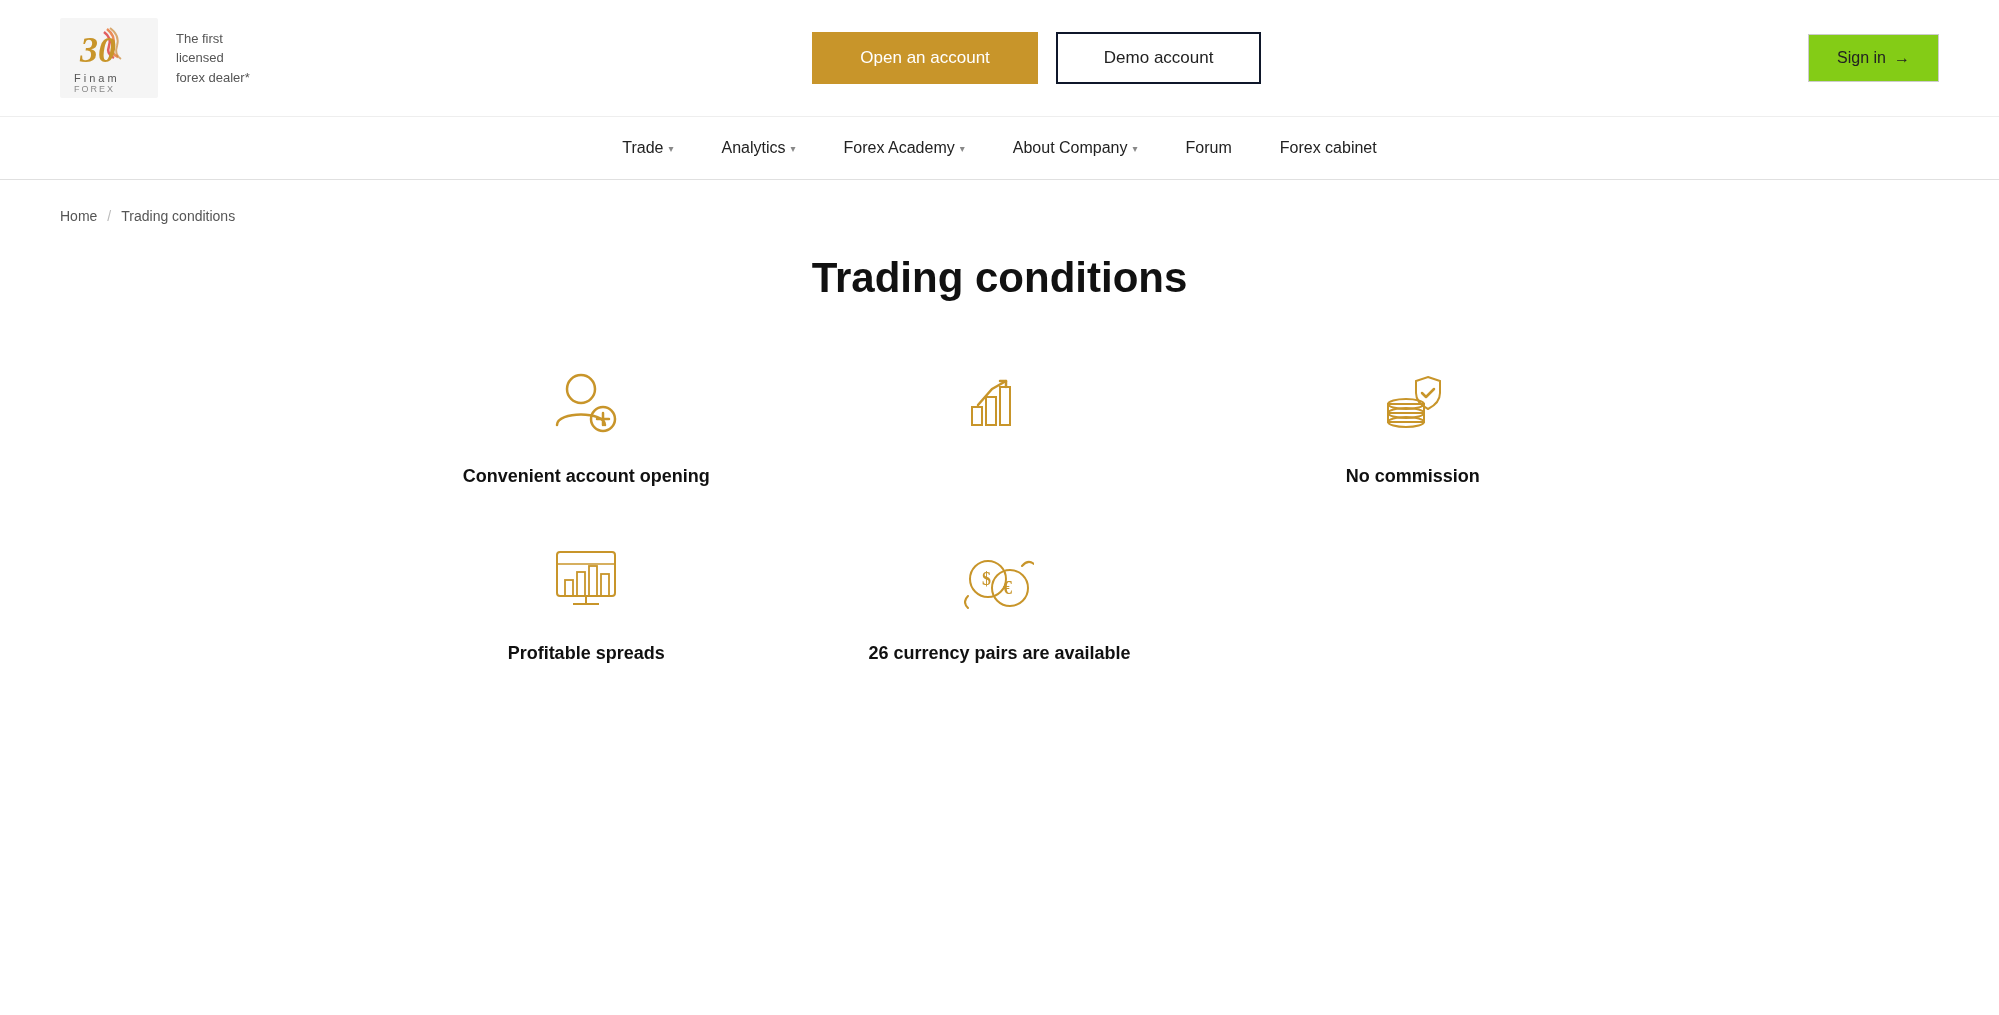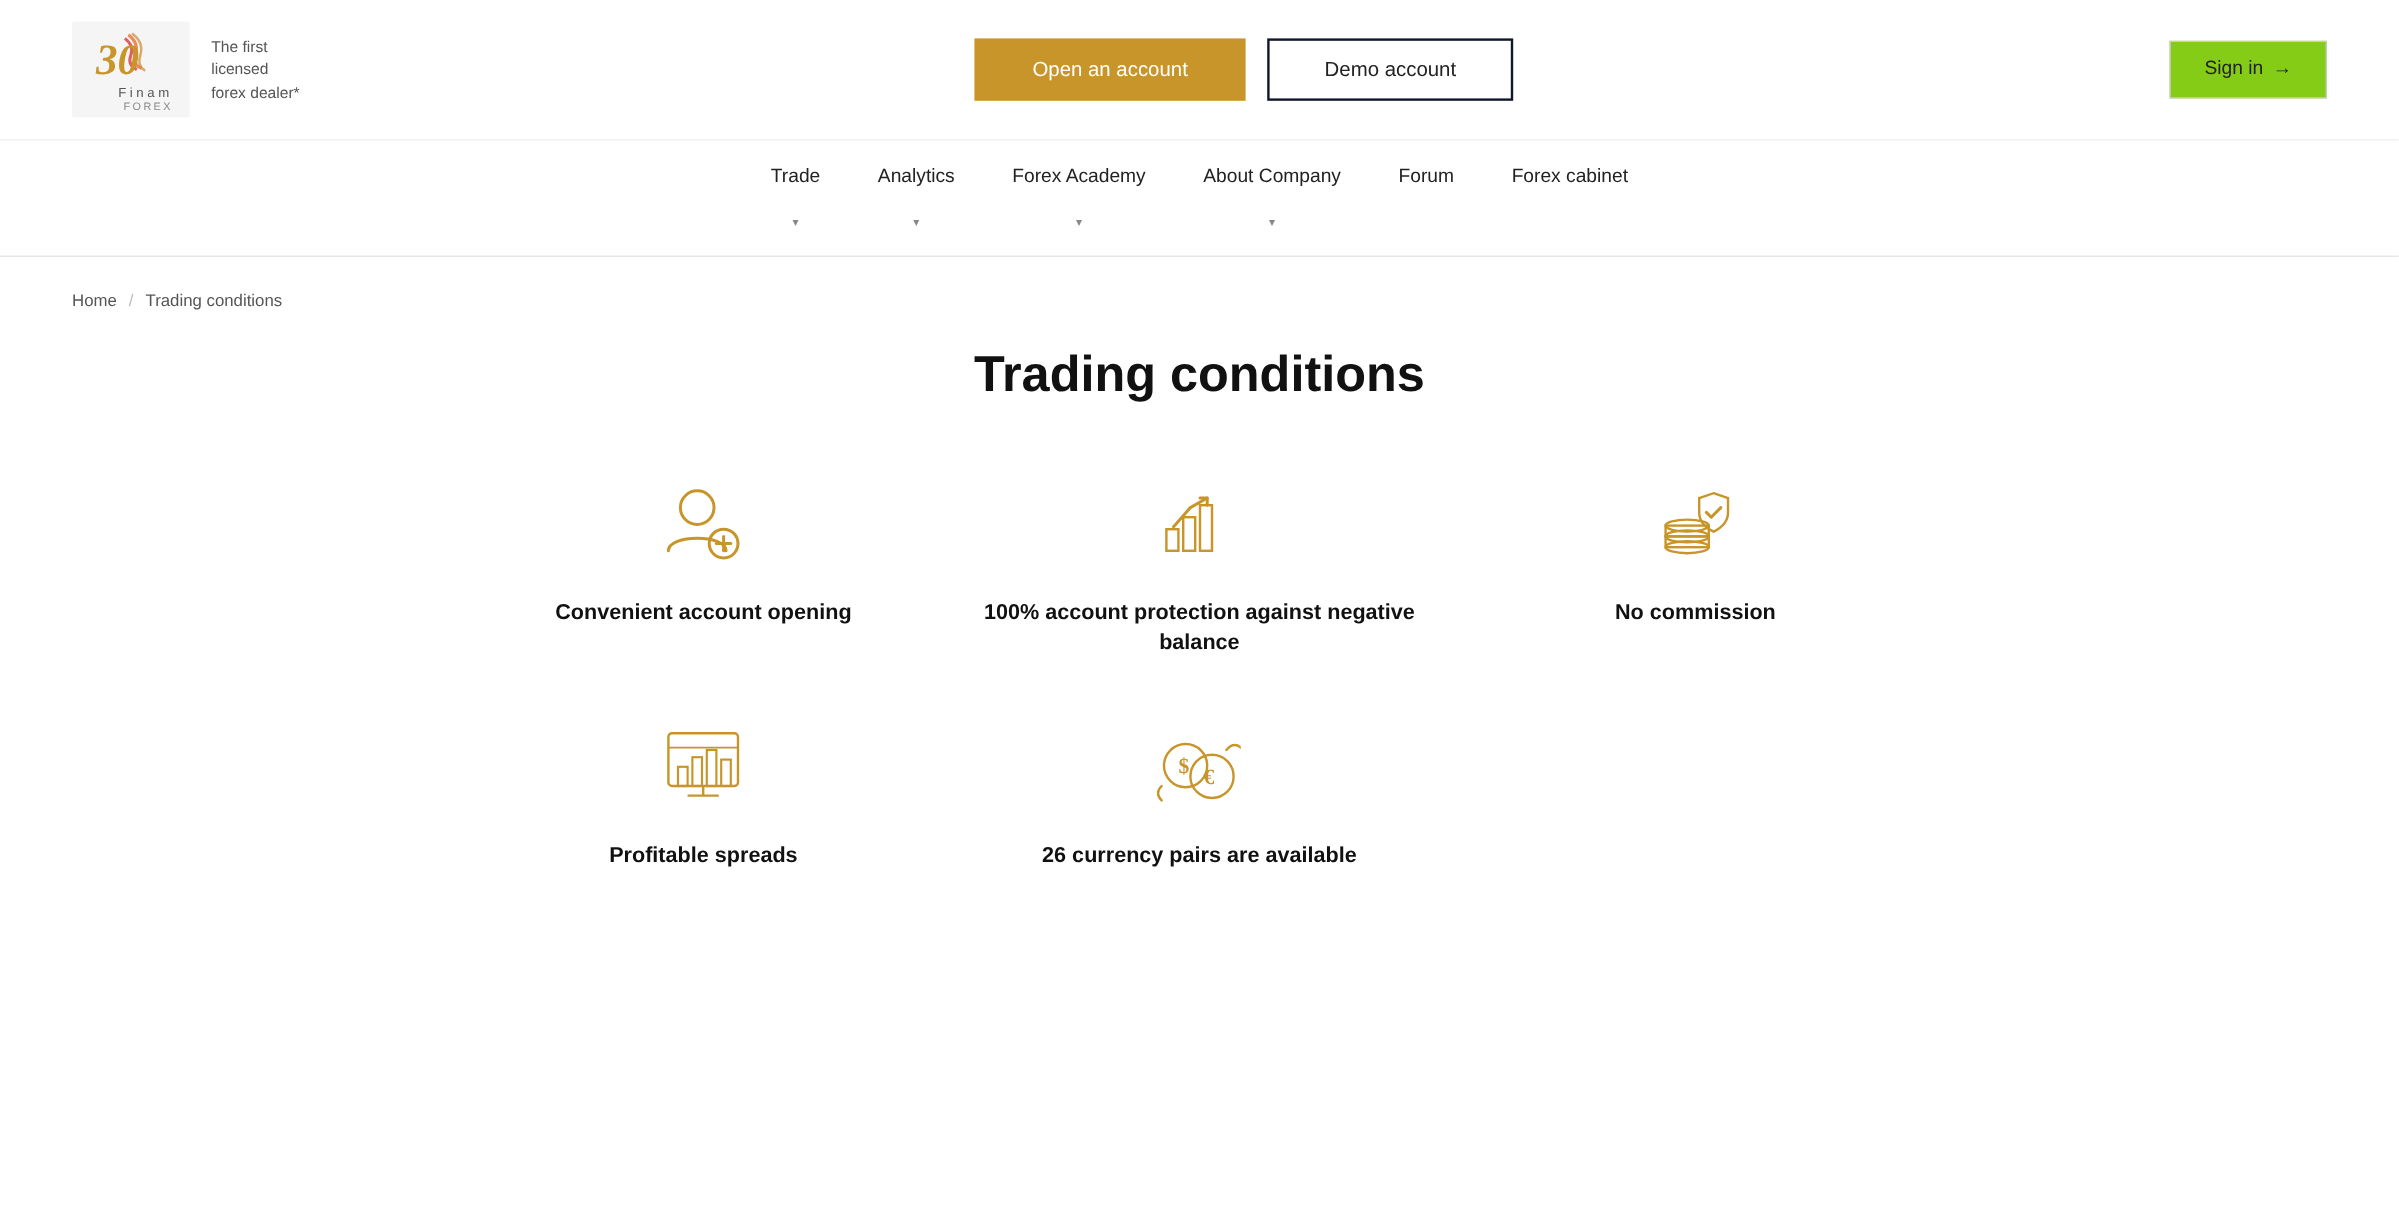--- a/index.html
+++ b/index.html
@@ -14,21 +14,21 @@
       border-bottom: 1px solid #eee;
     }
     .header-left {
       display: flex;
       align-items: center;
       gap: 18px;
     }
     .logo-box {
       display: flex;
       flex-direction: column;
-      align-items: flex-end;
+      align-items: flex-start;
       background: #f5f5f5;
       padding: 6px 14px 4px 14px;
       border-radius: 2px;
     }
     .logo-text {
       font-size: 11px;
       letter-spacing: 3px;
       color: #555;
       font-family: sans-serif;
     }
@@ -91,22 +91,21 @@
       padding: 22px 0;
       border-bottom: 1px solid #e0e0e0;
     }
     .nav-item {
       font-size: 16px;
       color: #222;
       cursor: pointer;
       font-family: sans-serif;
       display: flex;
       align-items: center;
-      gap: 22px;
-      flex-direction: column;
+      gap: 5px;
     }
     .chevron {
       font-size: 10px;
       color: #888;
     }
 
     
     .breadcrumb {
       padding: 28px 40px 10px 60px;
       font-family: sans-serif;
@@ -256,21 +255,20 @@
         <svg viewBox="0 0 70 70" fill="none" xmlns="http://www.w3.org/2000/svg">
 
           <rect x="8" y="40" width="10" height="18" stroke="#c8952a" stroke-width="2" fill="none"></rect>
           <rect x="22" y="30" width="10" height="28" stroke="#c8952a" stroke-width="2" fill="none"></rect>
           <rect x="36" y="20" width="10" height="38" stroke="#c8952a" stroke-width="2" fill="none"></rect>
 
           <path d="M14 38 L28 22 L42 14" stroke="#c8952a" stroke-width="2.5" stroke-linecap="round" stroke-linejoin="round"></path>
           <path d="M36 14 L42 14 L42 20" stroke="#c8952a" stroke-width="2.5" stroke-linecap="round" stroke-linejoin="round"></path>
         </svg>
       </div>
-      <div class="feature-label">100% account protection against negative balance</div>
     </div>
 
     <div class="feature-item">
       <div class="feature-icon">
         <svg viewBox="0 0 70 70" fill="none" xmlns="http://www.w3.org/2000/svg">
 
           <ellipse cx="28" cy="55" rx="18" ry="5" stroke="#c8952a" stroke-width="2"></ellipse>
           <rect x="10" y="46" width="36" height="9" stroke="#c8952a" stroke-width="2" fill="none"></rect>
           <ellipse cx="28" cy="46" rx="18" ry="5" stroke="#c8952a" stroke-width="2"></ellipse>
           <rect x="10" y="37" width="36" height="9" stroke="#c8952a" stroke-width="2" fill="none"></rect>

